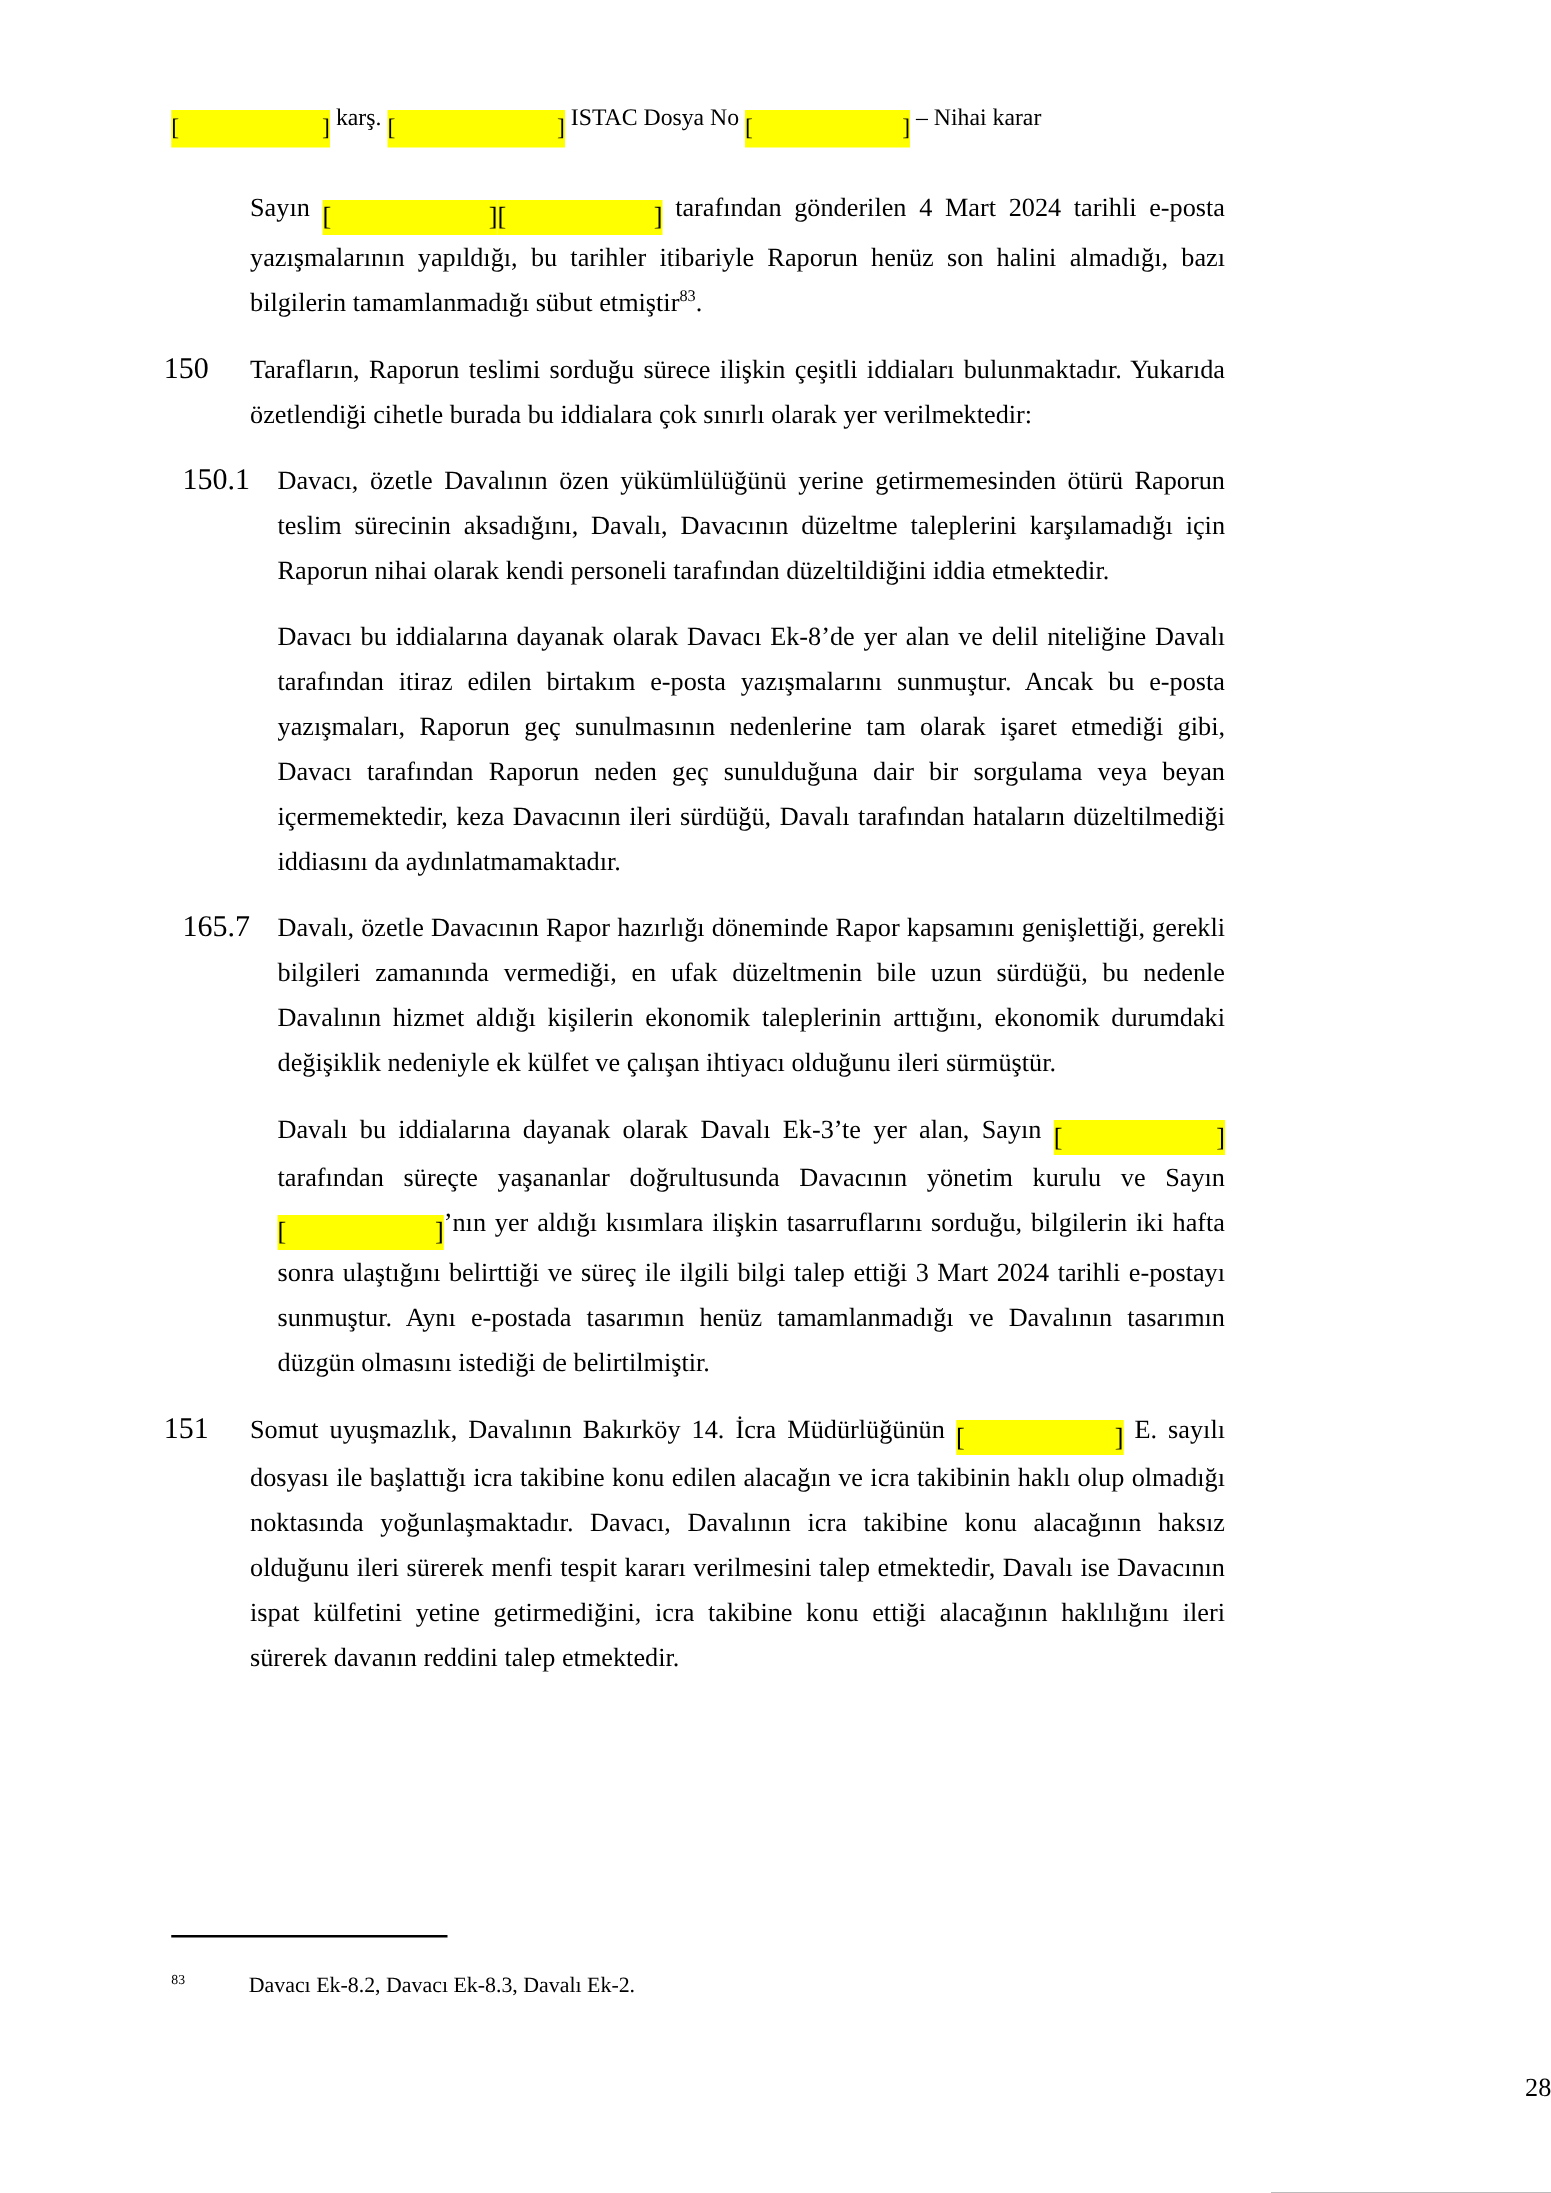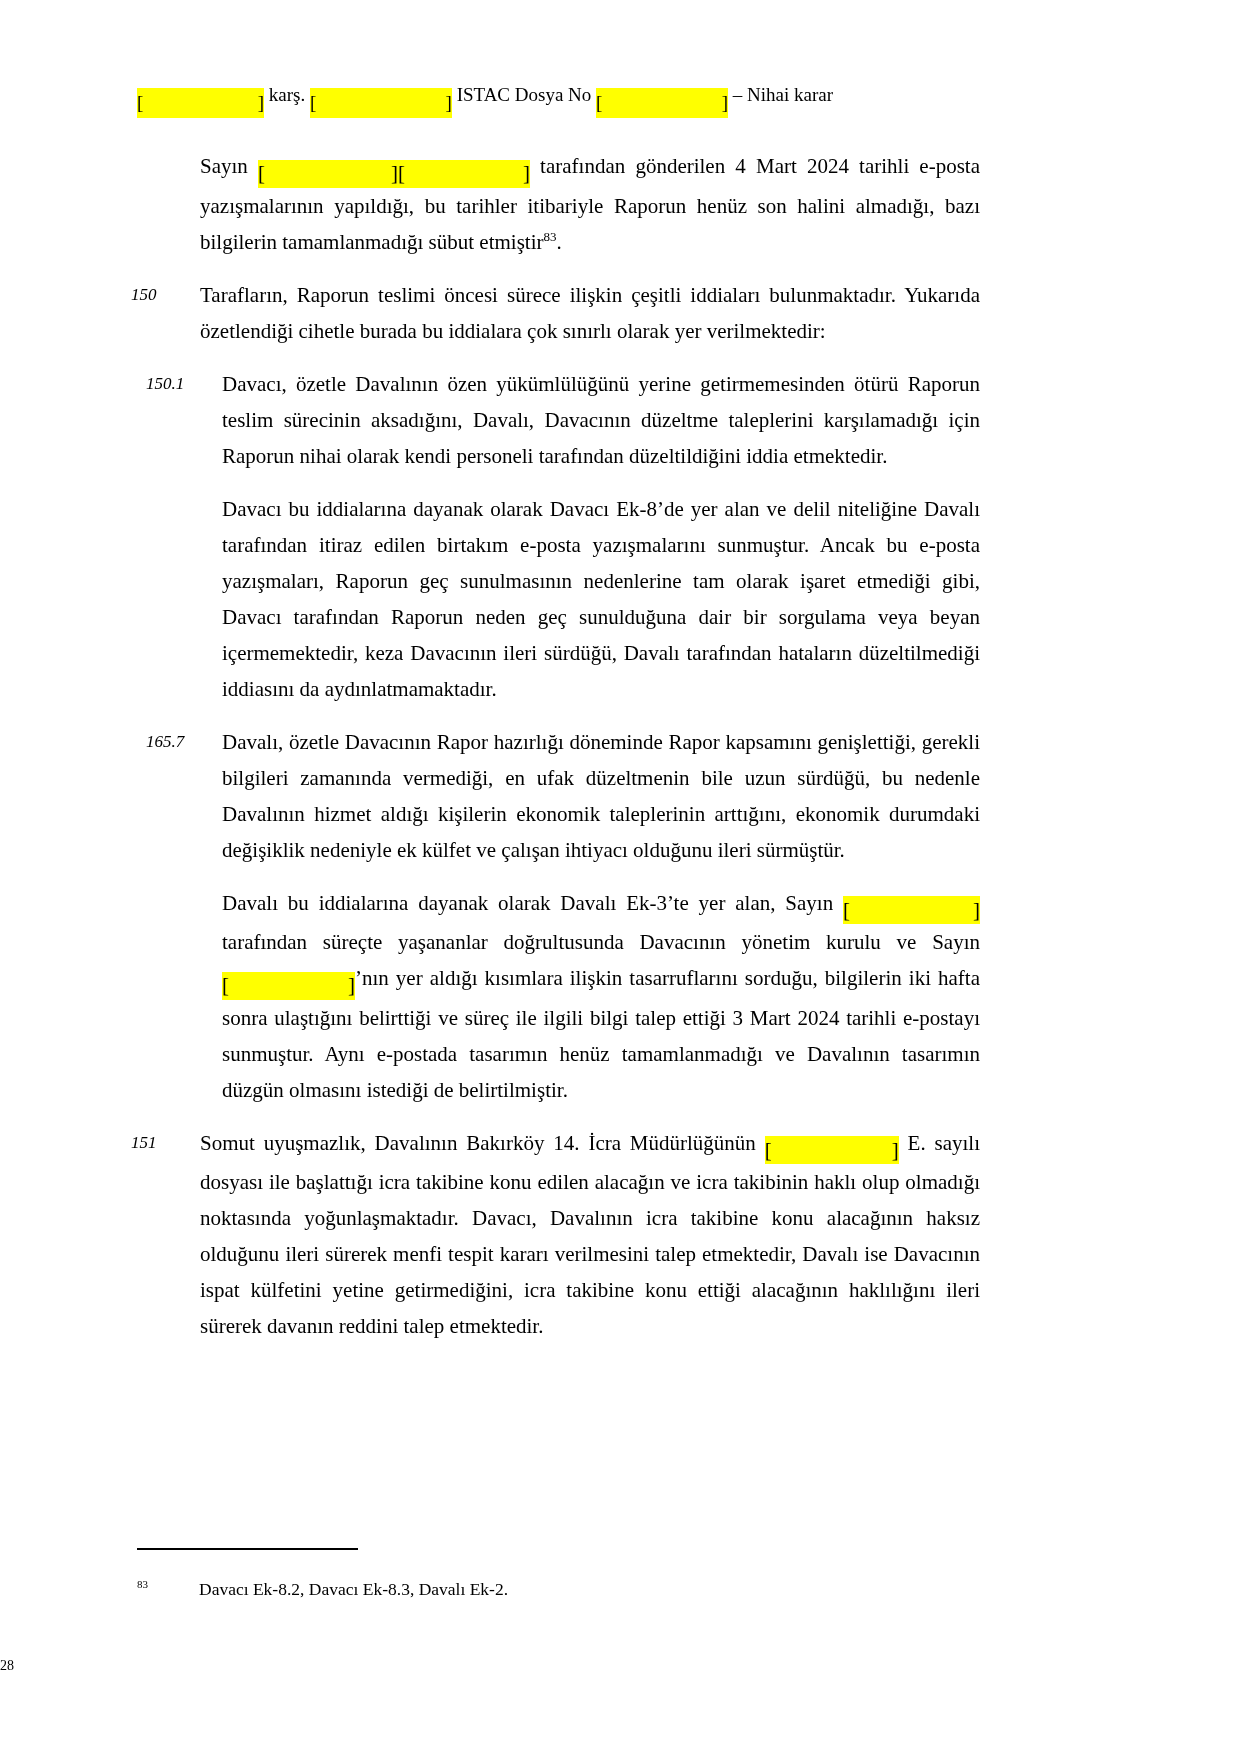--- a/index.html
+++ b/index.html
@@ -13,21 +13,21 @@
     overflow:hidden;
   }
   .header{
     position:absolute;top:80px;left:137px;right:120px;
     font-size:19px;line-height:30px;white-space:nowrap;
   }
   .content{
     position:absolute;top:148px;left:131px;width:849px;
   }
   .para{display:flex;margin:0 0 17px 0;justify-content:center;}
-  .pnum{flex:0 0 69px;font-size:17px;line-height:36px;box-sizing:border-box;font-style:italic;}
+  .pnum{flex:0 0 69px;font-size:24px;line-height:36px;box-sizing:border-box;}
   .para.lvl2 .pnum{flex:0 0 91px;padding-left:15px;}
   .ptext{
     flex:1;text-align:justify;
     font-size:21px;line-height:36px;
   }
   .redact{
     display:inline-flex;justify-content:space-between;align-items:center;
     background:#ffff00;height:28px;vertical-align:-7px;
     box-sizing:border-box;
   }
@@ -40,21 +40,21 @@
   }
   .footnote{
     position:absolute;top:1572px;left:137px;right:140px;
     font-size:17.5px;line-height:24px;
   }
   .fn-marker{
     display:inline-block;width:62px;font-size:11px;vertical-align:super;
   }
   .page-number{
     position:absolute;top:1658px;left:0;width:100%;
-    text-align:left;font-size:14px;
+    text-align:right;font-size:21px;
   }
 </style>
 </head>
 <body>
 
 <div class="page">
   <div class="header" id="header"><span class="redact" style="width: 127px;">
         <span class="br">[</span>
         <span class="br">]</span>
       </span><span> karş. </span><span class="redact" style="width: 142px;">
@@ -70,21 +70,21 @@
         <div class="ptext"><span>Sayın </span><span class="redact" style="width: 140px;">
             <span class="br">[</span>
             <span class="br">]</span>
           </span><span class="redact" style="width: 132px;">
             <span class="br">[</span>
             <span class="br">]</span>
           </span><span> tarafından gönderilen 4 Mart 2024 tarihli e-posta yazışmalarının yapıldığı, bu tarihler itibariyle Raporun henüz son halini almadığı, bazı bilgilerin tamamlanmadığı sübut etmiştir</span><sup class="fnref">83</sup><span>.</span></div>
       </div>
       <div class="para">
         <div class="pnum">150</div>
-        <div class="ptext"><span>Tarafların, Raporun teslimi öncesi sürece ilişkin çeşitli iddiaları bulunmaktadır. Yukarıda özetlendiği cihetle burada bu iddialara çok sınırlı olarak yer verilmektedir:</span></div>
+        <div class="ptext"><span>Tarafların, Raporun teslimi sorduğu sürece ilişkin çeşitli iddiaları bulunmaktadır. Yukarıda özetlendiği cihetle burada bu iddialara çok sınırlı olarak yer verilmektedir:</span></div>
       </div>
       <div class="para lvl2">
         <div class="pnum">150.1</div>
         <div class="ptext"><span>Davacı, özetle Davalının özen yükümlülüğünü yerine getirmemesinden ötürü Raporun teslim sürecinin aksadığını, Davalı, Davacının düzeltme taleplerini karşılamadığı için Raporun nihai olarak kendi personeli tarafından düzeltildiğini iddia etmektedir.</span></div>
       </div>
       <div class="para lvl2">
         <div class="pnum"></div>
         <div class="ptext"><span>Davacı bu iddialarına dayanak olarak Davacı Ek-8’de yer alan ve delil niteliğine Davalı tarafından itiraz edilen birtakım e-posta yazışmalarını sunmuştur. Ancak bu e-posta yazışmaları, Raporun geç sunulmasının nedenlerine tam olarak işaret etmediği gibi, Davacı tarafından Raporun neden geç sunulduğuna dair bir sorgulama veya beyan içermemektedir, keza Davacının ileri sürdüğü, Davalı tarafından hataların düzeltilmediği iddiasını da aydınlatmamaktadır.</span></div>
       </div>
       <div class="para lvl2">

